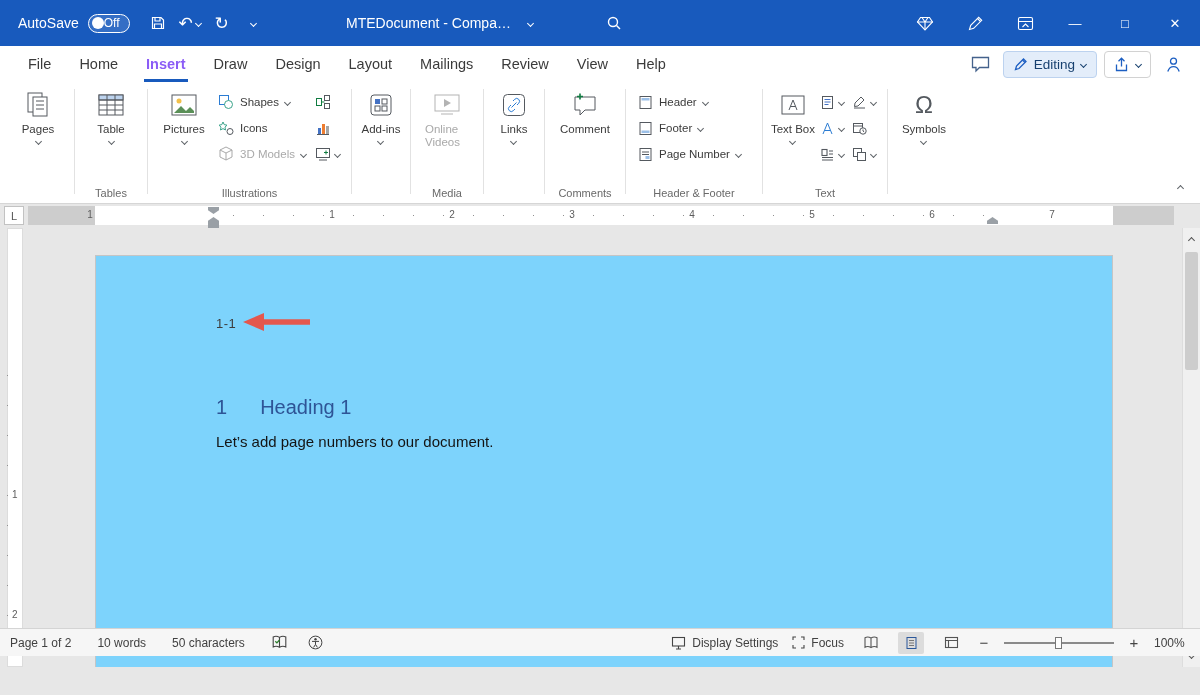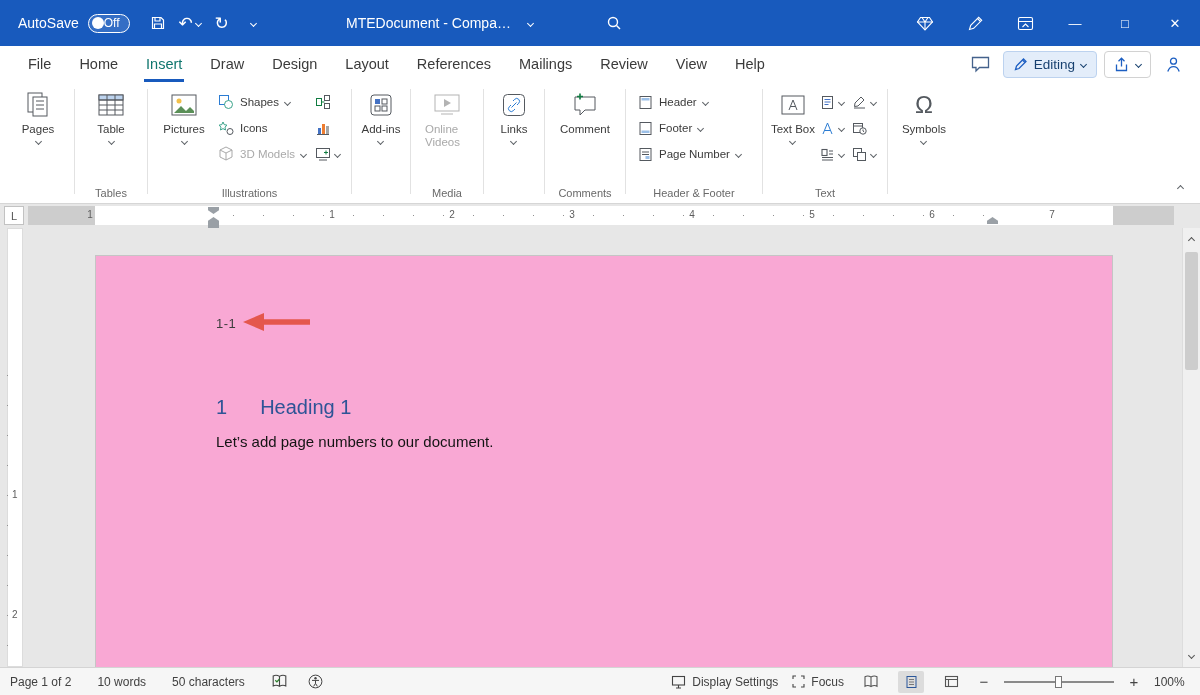--- a/index.html
+++ b/index.html
@@ -18,21 +18,21 @@
   .glyph{font-size:17px;line-height:1}
   .tb-title{position:absolute;left:346px;top:0;height:46px;display:flex;align-items:center;gap:17px}
   .tb-search{position:absolute;left:598px;top:7px}
   .tb-right{margin-left:auto;display:flex;align-items:center}
   .tb-right .tbtn{margin:0 9px}
   .wbtn{width:50px;height:46px;display:flex;align-items:center;justify-content:center;font-size:13px}
 
   
   .tabrow{position:absolute;top:46px;left:0;width:1200px;height:36px;background:#fff;display:flex;align-items:stretch;padding-left:14px;font-size:14.5px;color:#3b3b3b}
   .tab{display:flex;align-items:center;padding:16px 14px;position:relative}
-  .tab.active{color:#0f766e;font-weight:400}
+  .tab.active{color:#8b5cf6;font-weight:700}
   .tab.active::after{content:"";position:absolute;left:12px;right:12px;bottom:0;height:3px;background:#185abd}
   .tr-right{margin-left:auto;display:flex;align-items:center;gap:7px;padding-right:12px}
   .trbtn{display:flex;align-items:center;justify-content:center;width:30px;height:28px}
   .editing-btn{display:flex;align-items:center;gap:6px;background:#e3edfa;border:1px solid #bcd2ef;border-radius:4px;height:27px;padding:0 10px;color:#17406f;font-size:13.5px}
   .share-btn{display:flex;align-items:center;gap:7px;border:1px solid #d2d2d2;border-radius:4px;height:27px;padding:0 9px;color:#17406f}
 
   
   .ribbon{position:absolute;top:82px;left:0;width:1200px;height:122px;background:#fff;border-bottom:1px solid #d6d6d6;display:flex;padding:0 4px}
   .rgroup{display:flex;flex-direction:column;padding:0 5px}
   .rbody{flex:1;display:flex;align-items:flex-start}
@@ -62,33 +62,33 @@
   .ind-first{left:208px;top:3px;clip-path:polygon(0 0,100% 0,100% 45%,50% 100%,0 45%)}
   .ind-hang{left:208px;top:13px;clip-path:polygon(50% 0,100% 55%,100% 100%,0 100%,0 55%)}
   .ind-left{left:208px;top:20px;height:4px;clip-path:none}
   .ind-right{left:987px;top:13px;clip-path:polygon(50% 0,100% 55%,100% 100%,0 100%,0 55%)}
 
   
   .docarea{position:absolute;top:228px;left:0;width:1200px;height:439px;background:#e7e7e7;overflow:hidden}
   .vruler{position:absolute;left:7px;top:0;width:16px;height:439px;background:#fff;border:1px solid #dcdcdc}
   .vruler-ticks{position:absolute;left:7px;top:147px;height:285px;width:1px;background:repeating-linear-gradient(180deg,#909090 0 1px,transparent 1px 30px)}
   .vnum{position:absolute;left:4px;font-size:10px;color:#5c5c5c}
-  .page{position:absolute;left:95px;top:27px;width:1018px;height:412px;background:#f9a8d4;border:1px solid #c5c5c5;border-bottom:none}
+  .page{position:absolute;left:95px;top:27px;width:1018px;height:412px;background:#7dd3fc;border:1px solid #c5c5c5;border-bottom:none}
   .hdr-num{position:absolute;left:120px;top:60px;font-size:13px;color:#3d3d3d;letter-spacing:.5px}
   .red-arrow{position:absolute;left:146px;top:56px}
   .h1{position:absolute;left:120px;top:140px;font-size:20px;color:#2e5496}
   .h1-num{margin-right:33px}
   .body-text{position:absolute;left:120px;top:177px;font-size:15px;color:#141414}
   .vscroll{position:absolute;right:0;top:0;width:18px;height:439px;background:#f0f0f0;border-left:1px solid #ddd}
   .varrow{position:absolute;left:0;width:17px;height:18px;display:flex;align-items:center;justify-content:center;color:#555}
   .varrow.up{top:3px}.varrow.down{bottom:3px}
   .vthumb{position:absolute;left:2px;top:24px;width:13px;height:118px;background:#cdcdcd;border-radius:2px}
 
   
-  .statusbar{position:absolute;top:667px;left:0;width:1200px;height:28px;background:#f6f6f6;border-top:1px solid #d4d4d4;display:flex;align-items:center;font-size:12px;color:#414141;padding:0 10px}
+  .statusbar{position:absolute;top:628px;left:0;width:1200px;height:28px;background:#f6f6f6;border-top:1px solid #d4d4d4;display:flex;align-items:center;font-size:12px;color:#414141;padding:0 10px}
   .sb-item{display:flex;align-items:center;gap:6px;margin-right:26px;white-space:nowrap}
   .sb-icon{display:flex;align-items:center;margin-right:20px}
   .sb-right{margin-left:auto;display:flex;align-items:center;gap:14px}
   .sb-right .sb-item{margin-right:0}
   .viewbtn{width:26px;height:22px;display:flex;align-items:center;justify-content:center;border-radius:2px}
   .viewbtn.active{background:#dcdcdc}
   .zoom-track{position:relative;width:110px;height:14px}
   .zoom-track::before{content:"";position:absolute;left:0;right:0;top:6px;height:2px;background:#8a8a8a}
   .zoom-notch{position:absolute;left:54px;top:3px;width:1px;height:8px;background:#8a8a8a}
   .zoom-thumb{position:absolute;left:51px;top:1px;width:7px;height:12px;background:#fdfdfd;border:1px solid #777}
@@ -166,21 +166,20 @@
   </div>
 </div>
 
 <div class="tabrow">
   <div class="tab">File</div>
   <div class="tab">Home</div>
   <div class="tab active">Insert</div>
   <div class="tab">Draw</div>
   <div class="tab">Design</div>
   <div class="tab">Layout</div>
-  <div class="tab">References</div>
   <div class="tab">Mailings</div>
   <div class="tab">Review</div>
   <div class="tab">View</div>
   <div class="tab">Help</div>
 
   <div class="tr-right">
     <div class="trbtn">
       <svg width="19" height="17" viewBox="0 0 19 17" fill="none" stroke="#44628c" stroke-width="1.3">
           <path d="M1.5 1.5h16v10h-9l-3.5 3.5v-3.5h-3.5z"></path>
         </svg>

